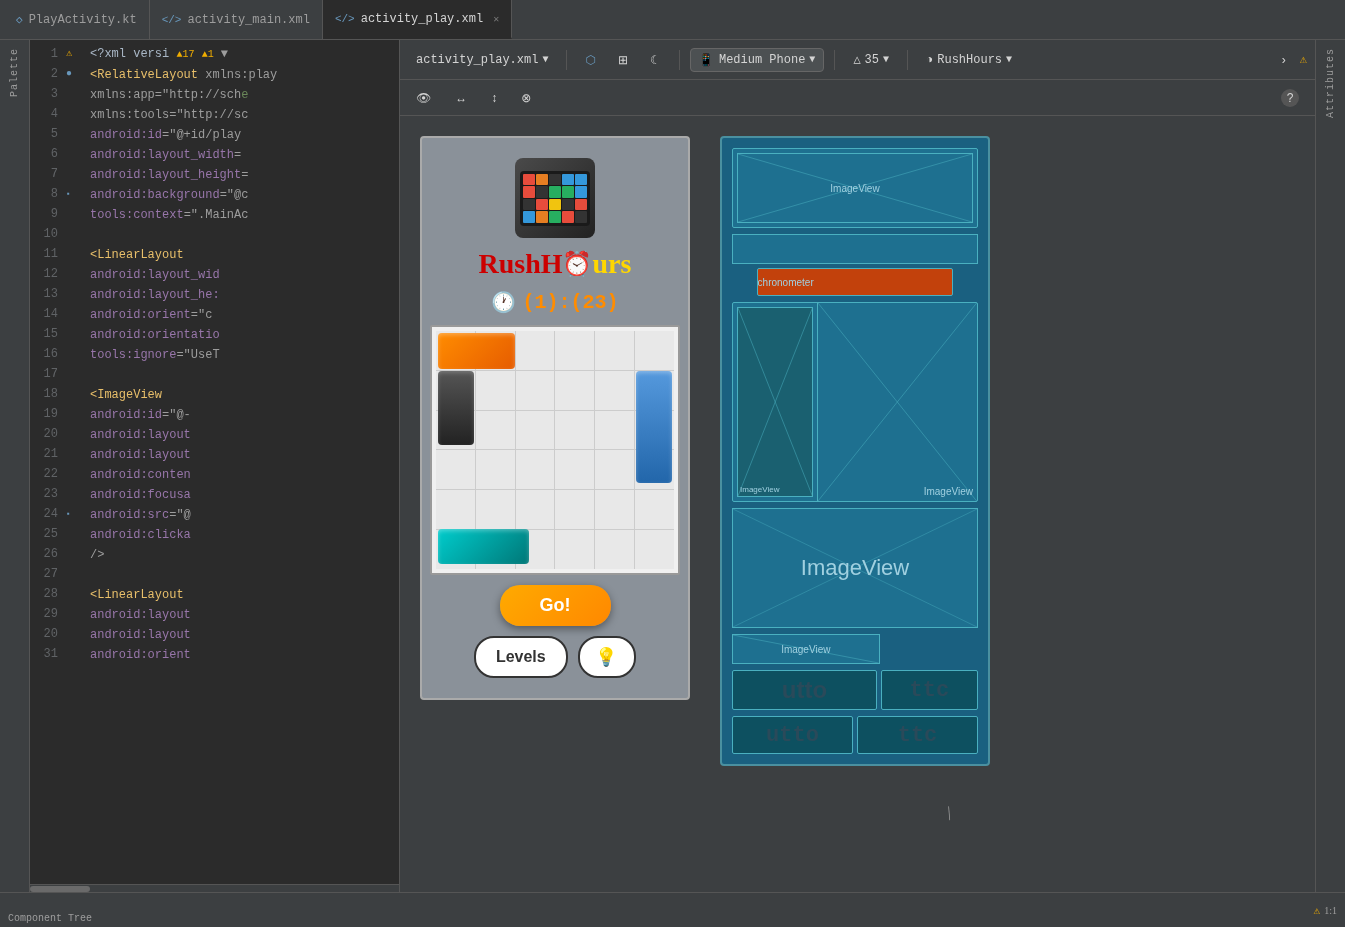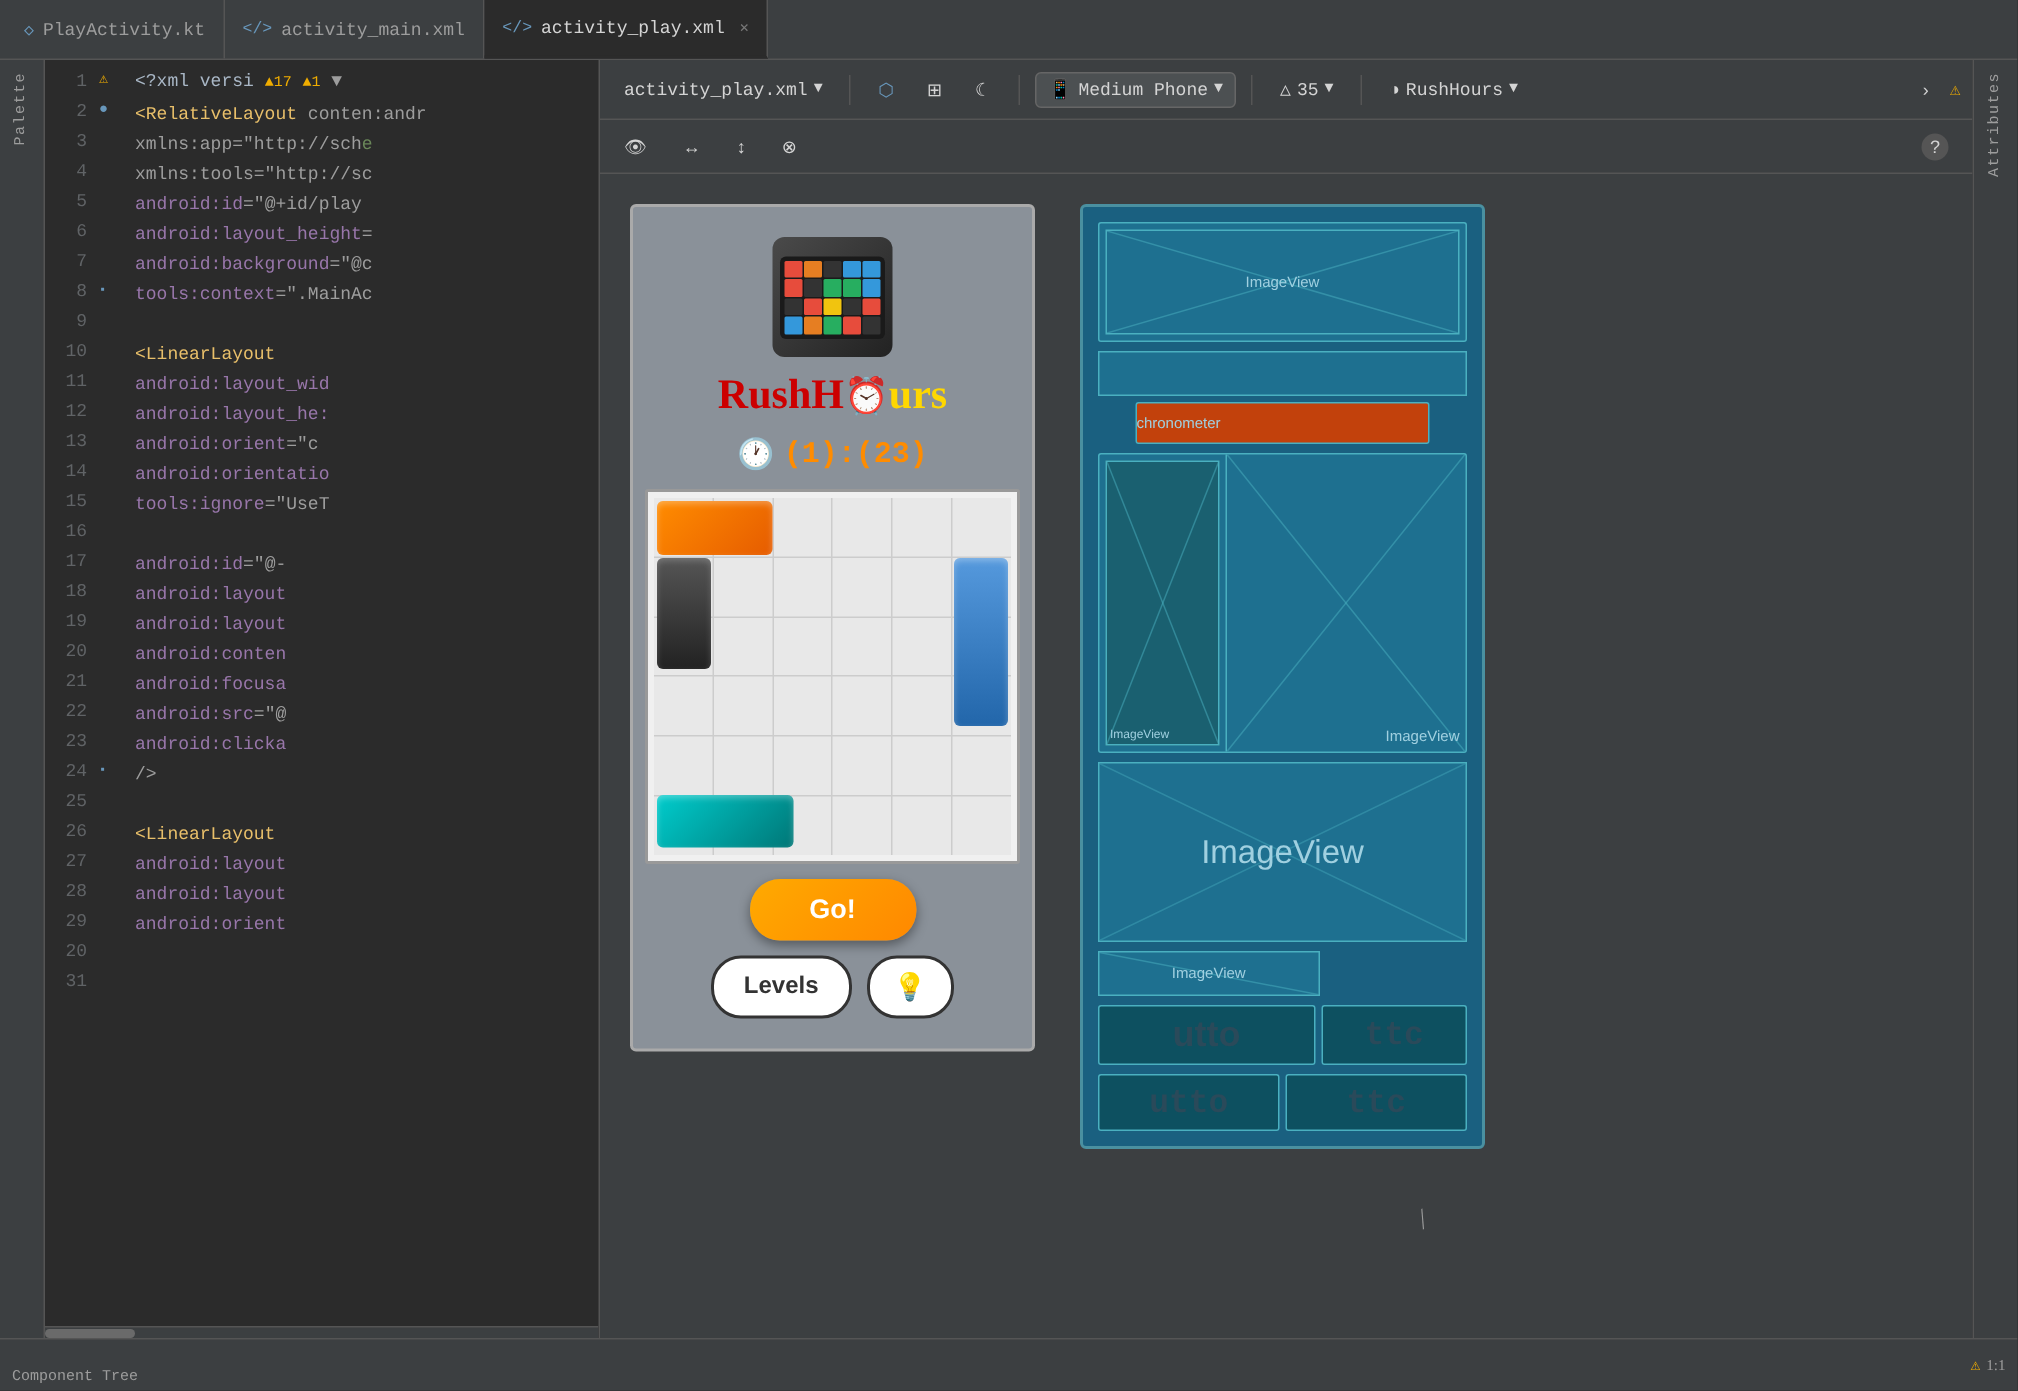--- a/index.html
+++ b/index.html
@@ -407,35 +407,37 @@
         <div style="height:20px;"></div>
           <div style="height:20px;"></div>
         <div style="height:20px;"></div>
           <div style="height:20px;"></div>
         <div style="height:20px;"></div>
           <div style="height:20px;"></div>
         <div style="height:20px;"></div>
       </div>
       <div class="code-content">
         <div class="code-line"><span style="color:#a9b7c6">&lt;?xml versi</span> <span style="color:#f0ad00; font-size:10px;">▲17</span> <span style="color:#f0ad00; font-size:10px;">▲1</span> <span style="color:#9d9d9d">▼</span></div>
-        <div class="code-line"><span style="color:#e8bf6a">&lt;RelativeLayout</span> <span style="color:#9d9d9d">conten:andr</span></div>
+        <div class="code-line"><span style="color:#e8bf6a">&lt;RelativeLayout</span> <span style="color:#9d9d9d">xmlns:play</span></div>
         <div class="code-line"><span style="color:#9d9d9d">    xmlns:app="http://sch</span><span style="color:#6a8759">e</span></div>
         <div class="code-line"><span style="color:#9d9d9d">    xmlns:tools="http://sc</span></div>
         <div class="code-line"><span style="color:#9876aa">    android:id</span><span style="color:#9d9d9d">="@+id/play</span></div>
+        <div class="code-line"><span style="color:#9876aa">    android:layout_width</span><span style="color:#9d9d9d">=</span></div>
         <div class="code-line"><span style="color:#9876aa">    android:layout_height</span><span style="color:#9d9d9d">=</span></div>
         <div class="code-line"><span style="color:#9876aa">    android:background</span><span style="color:#9d9d9d">="@c</span></div>
         <div class="code-line"><span style="color:#9876aa">    tools:context</span><span style="color:#9d9d9d">=".MainAc</span></div>
         <div class="code-line">&nbsp;</div>
         <div class="code-line"><span style="color:#9d9d9d">    </span><span style="color:#e8bf6a">&lt;LinearLayout</span></div>
         <div class="code-line"><span style="color:#9876aa">        android:layout_wid</span></div>
         <div class="code-line"><span style="color:#9876aa">        android:layout_he:</span></div>
         <div class="code-line"><span style="color:#9876aa">        android:orient</span><span style="color:#9d9d9d">="c</span></div>
         <div class="code-line"><span style="color:#9876aa">        android:orientatio</span></div>
         <div class="code-line"><span style="color:#9876aa">        tools:ignore</span><span style="color:#9d9d9d">="UseT</span></div>
         <div class="code-line">&nbsp;</div>
+        <div class="code-line"><span style="color:#9d9d9d">        </span><span style="color:#e8bf6a">&lt;ImageView</span></div>
         <div class="code-line"><span style="color:#9876aa">            android:id</span><span style="color:#9d9d9d">="@-</span></div>
         <div class="code-line"><span style="color:#9876aa">            android:layout</span></div>
         <div class="code-line"><span style="color:#9876aa">            android:layout</span></div>
         <div class="code-line"><span style="color:#9876aa">            android:conten</span></div>
         <div class="code-line"><span style="color:#9876aa">            android:focusa</span></div>
         <div class="code-line"><span style="color:#9876aa">            android:src</span><span style="color:#9d9d9d">="@</span></div>
         <div class="code-line"><span style="color:#9876aa">            android:clicka</span></div>
         <div class="code-line"><span style="color:#9d9d9d">        /&gt;</span></div>
         <div class="code-line">&nbsp;</div>
         <div class="code-line"><span style="color:#9d9d9d">        </span><span style="color:#e8bf6a">&lt;LinearLayout</span></div>

